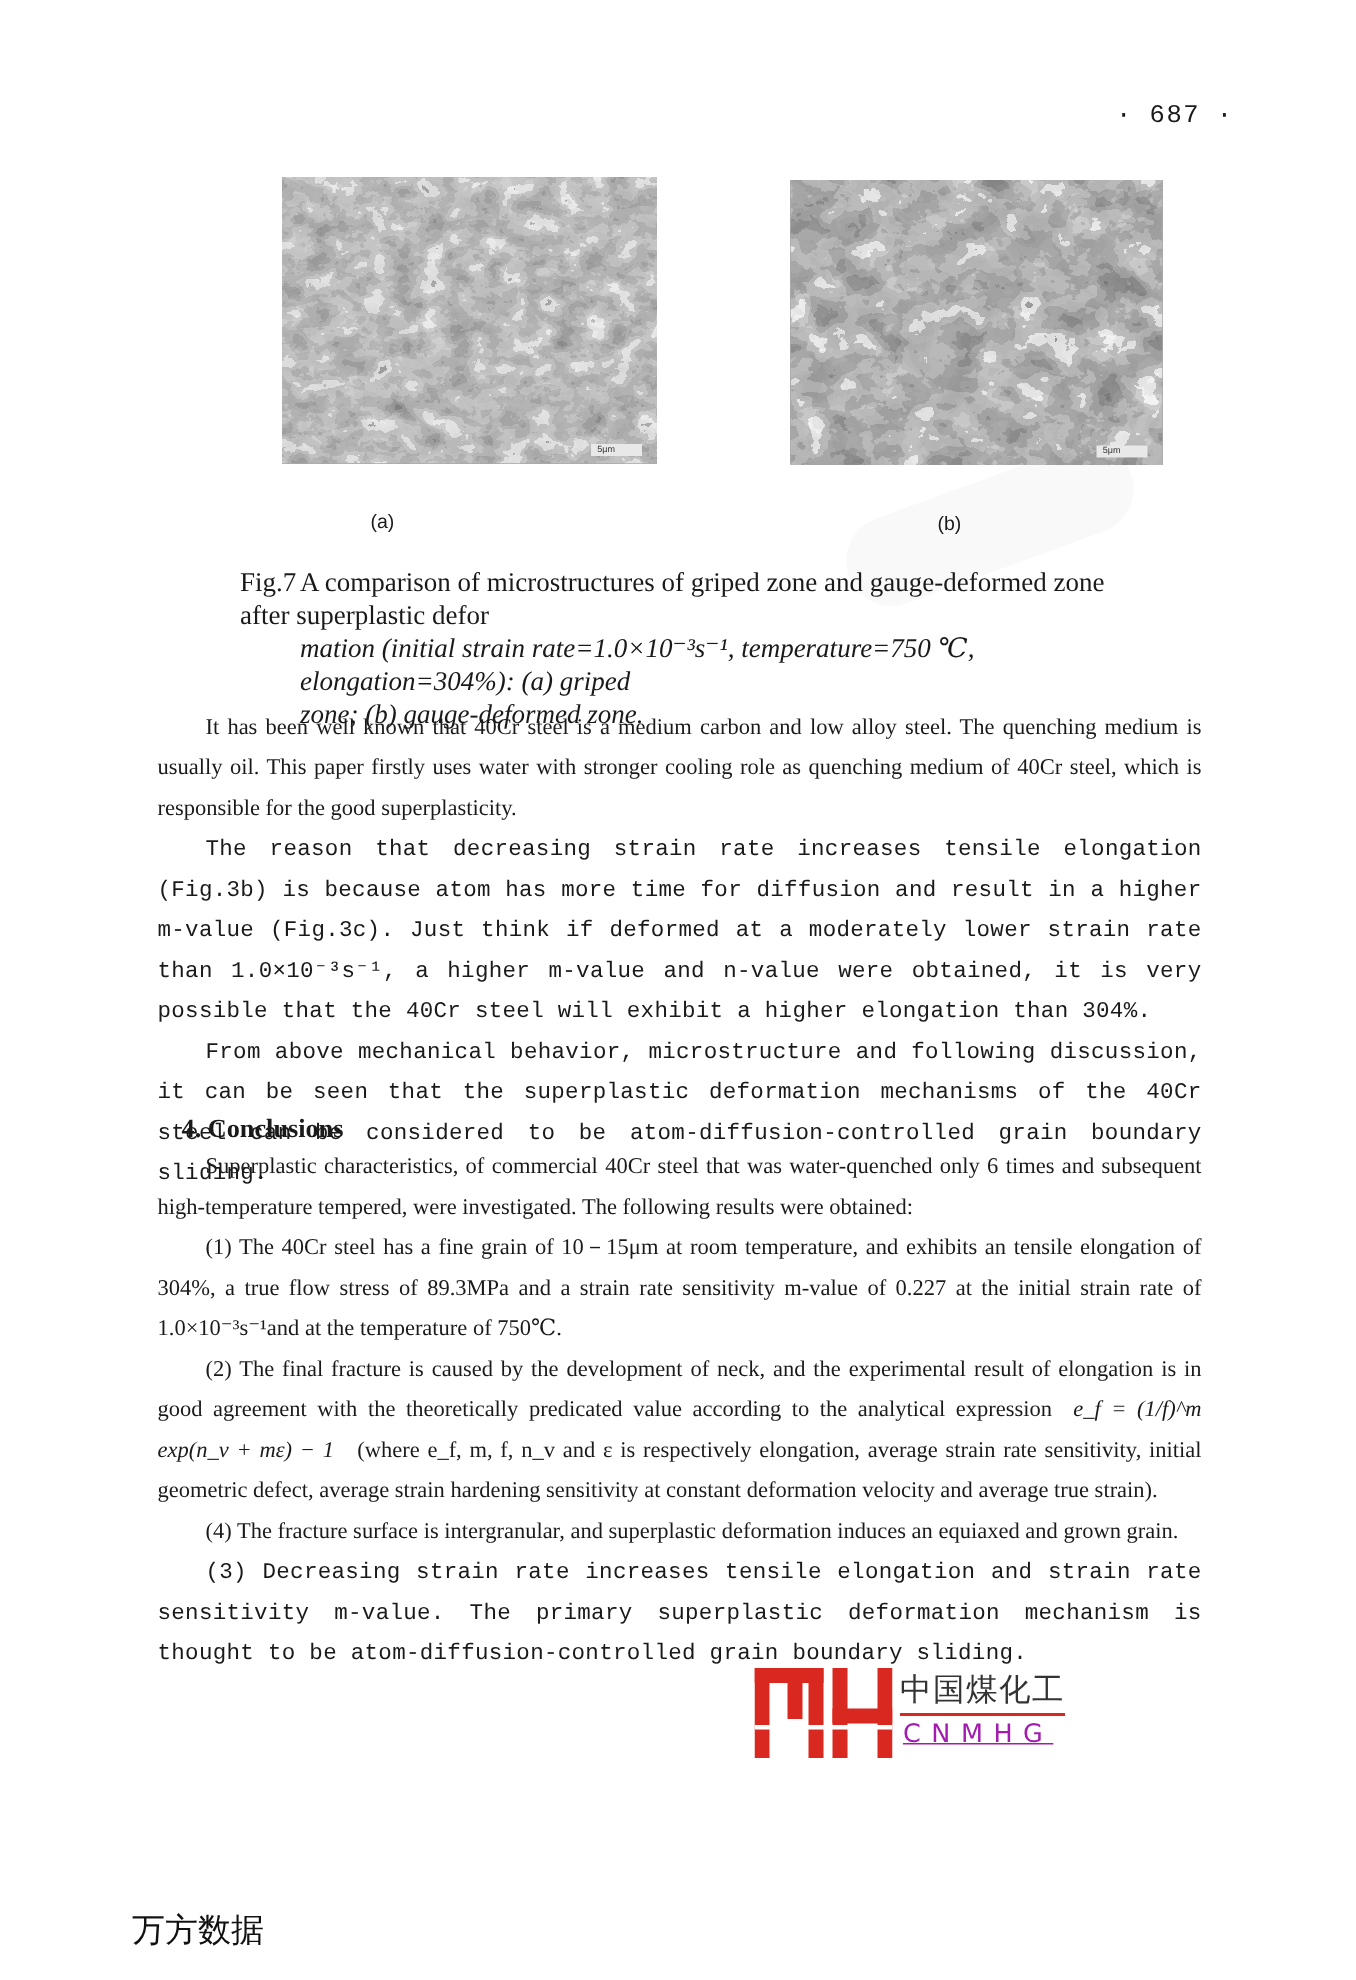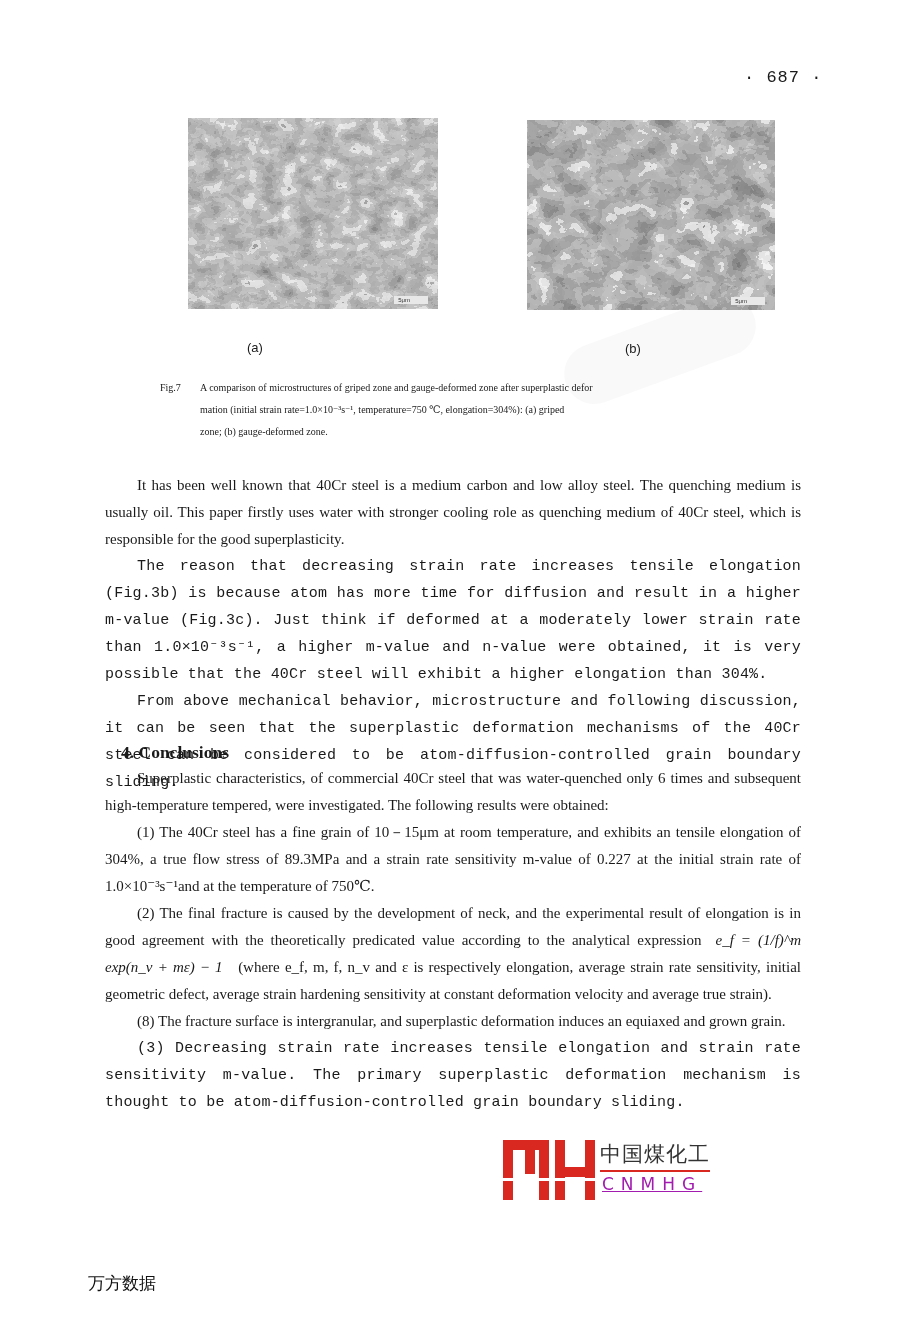--- a/index.html
+++ b/index.html
@@ -9,36 +9,36 @@
   .micro { position: absolute; overflow: hidden; background: #555; }
   .micro svg { display: block; width: 100%; height: 100%; }
   #micro-a { left: 188px; top: 118px; width: 250px; height: 191px; }
   #micro-b { left: 527px; top: 120px; width: 248px; height: 190px; }
   .scale-bar { position: absolute; bottom: 5px; right: 10px; background: #e8e8e8; color: #333;
                font-size: 6px; padding: 0 18px 0 4px; height: 8px; line-height: 8px;
                font-family: "Liberation Sans", sans-serif; }
   .sub-label { position: absolute; font-size: 13px; font-family: "Liberation Sans", sans-serif; }
   #label-a { left: 247px; top: 340px; }
   #label-b { left: 625px; top: 341px; }
-  .caption { position: absolute; left: 160px; top: 377px; width: 600px; font-size: 10px; line-height: 22px; }
+  .caption { position: absolute; left: 160px; top: 377px; width: 600px; font-size: 18px; line-height: 22px; }
   .caption .fig-no { display: inline-block; width: 40px; }
-  .caption .indent { padding-left: 40px; }
+  .caption .indent { padding-left: 40px; font-style: italic; }
   .text-block { position: absolute; left: 105px; width: 696px; font-size: 15px; line-height: 27px; text-align: justify; }
   .text-block p { margin: 0; text-indent: 32px; }
   .wide { letter-spacing: 0.2px; font-family: Liberation Mono, monospace; }
   #para-group-1 { top: 472px; }
   #para-group-2 { top: 765px; }
   .heading { position: absolute; left: 105px; top: 726px; font-size: 17.5px; font-weight: bold; margin: 16px; text-align: center; }
   .formula { font-style: italic; }
-  .logo { position: absolute; left: 503px; top: 1140px; width: 220px; height: 60px; }
+  .logo { position: absolute; left: 503px; top: 1112px; width: 220px; height: 60px; }
   .logo-mark { position: absolute; left: 0; top: 0; width: 92px; height: 60px; }
   .logo-cn { position: absolute; left: 97px; top: 0px; font-family: "DejaVu Sans", sans-serif; font-size: 21px; color: #333; letter-spacing: 1px; }
   .logo-line { position: absolute; left: 97px; top: 30px; width: 110px; height: 2px; background: #d9281f; }
   .logo-en { position: absolute; left: 99px; top: 34px; font-family: "DejaVu Sans", sans-serif; font-size: 17px; color: #a21caf; letter-spacing: 7px; text-decoration: underline; }
-  .footer-source { position: absolute; left: 88px; top: 1272px; font-family: Liberation Mono, monospace; font-size: 17px; color: #111; }
+  .footer-source { position: absolute; left: 88px; top: 1272px; font-family: Liberation Mono, monospace; font-size: 22px; color: #111; }
   .watermark { position: absolute; left: 560px; top: 320px; width: 200px; height: 60px; opacity: 0.05; transform: rotate(-20deg); background: #888; border-radius: 30px; }
 </style>
 </head>
 <body>
 
 <div class="page-number">· 687 ·</div>
 
 <div class="watermark"></div>
 
 <div class="micro" id="micro-a">
@@ -95,21 +95,21 @@
   <p class="wide">The reason that decreasing strain rate increases tensile elongation (Fig.3b) is because atom has more time for diffusion and result in a higher m-value   (Fig.3c).   Just think if deformed at a moderately lower strain rate than 1.0×10⁻³s⁻¹, a higher m-value and n-value were obtained, it is very possible that the 40Cr steel will exhibit a higher elongation than 304%.</p>
   <p class="wide">From above mechanical behavior,   microstructure and following discussion,   it can be seen that the superplastic deformation mechanisms of the 40Cr steel can be considered to be atom-diffusion-controlled grain boundary sliding.</p>
 </div>
 
 <h2 class="heading">4. Conclusions</h2>
 
 <div class="text-block" id="para-group-2">
   <p>Superplastic characteristics,   of commercial 40Cr steel that was water-quenched only 6 times and subsequent high-temperature tempered, were investigated. The following results were obtained:</p>
   <p>(1) The 40Cr steel has a fine grain of 10－15μm at room temperature,   and exhibits an tensile elongation of 304%,   a true flow stress of 89.3MPa and a strain rate sensitivity m-value of 0.227 at the initial strain rate of 1.0×10⁻³s⁻¹and at the temperature of 750℃.</p>
   <p><span>(2) The final fracture is caused by the development of neck,   and the experimental result of elongation is in good agreement with the theoretically predicated value according to the analytical expression</span>&nbsp;&nbsp;<span class="formula">e_f = (1/f)^m exp(n_v + mε) − 1</span>&nbsp;&nbsp;&nbsp;<span>(where e_f,  m,   f,   n_v  and ε is respectively elongation, average strain rate sensitivity,   initial geometric defect,   average strain hardening sensitivity at constant deformation velocity and average true strain).</span></p>
-  <p>(8) The fracture surface is intergranular,   and superplastic deformation induces an equiaxed and grown grain.</p>
+  <p>(4) The fracture surface is intergranular,   and superplastic deformation induces an equiaxed and grown grain.</p>
   <p class="wide">(3) Decreasing strain rate increases tensile elongation and strain rate sensitivity m-value.   The primary superplastic deformation mechanism is thought to be atom-diffusion-controlled grain boundary sliding.</p>
 </div>
 
 <div class="logo">
   <svg class="logo-mark" viewBox="0 0 92 60">
     <g fill="#d9281f">
       <rect x="0" y="0" width="10" height="60"></rect>
       <rect x="0" y="0" width="46" height="10"></rect>
       <rect x="22" y="0" width="10" height="34"></rect>
       <rect x="36" y="0" width="10" height="60"></rect>

